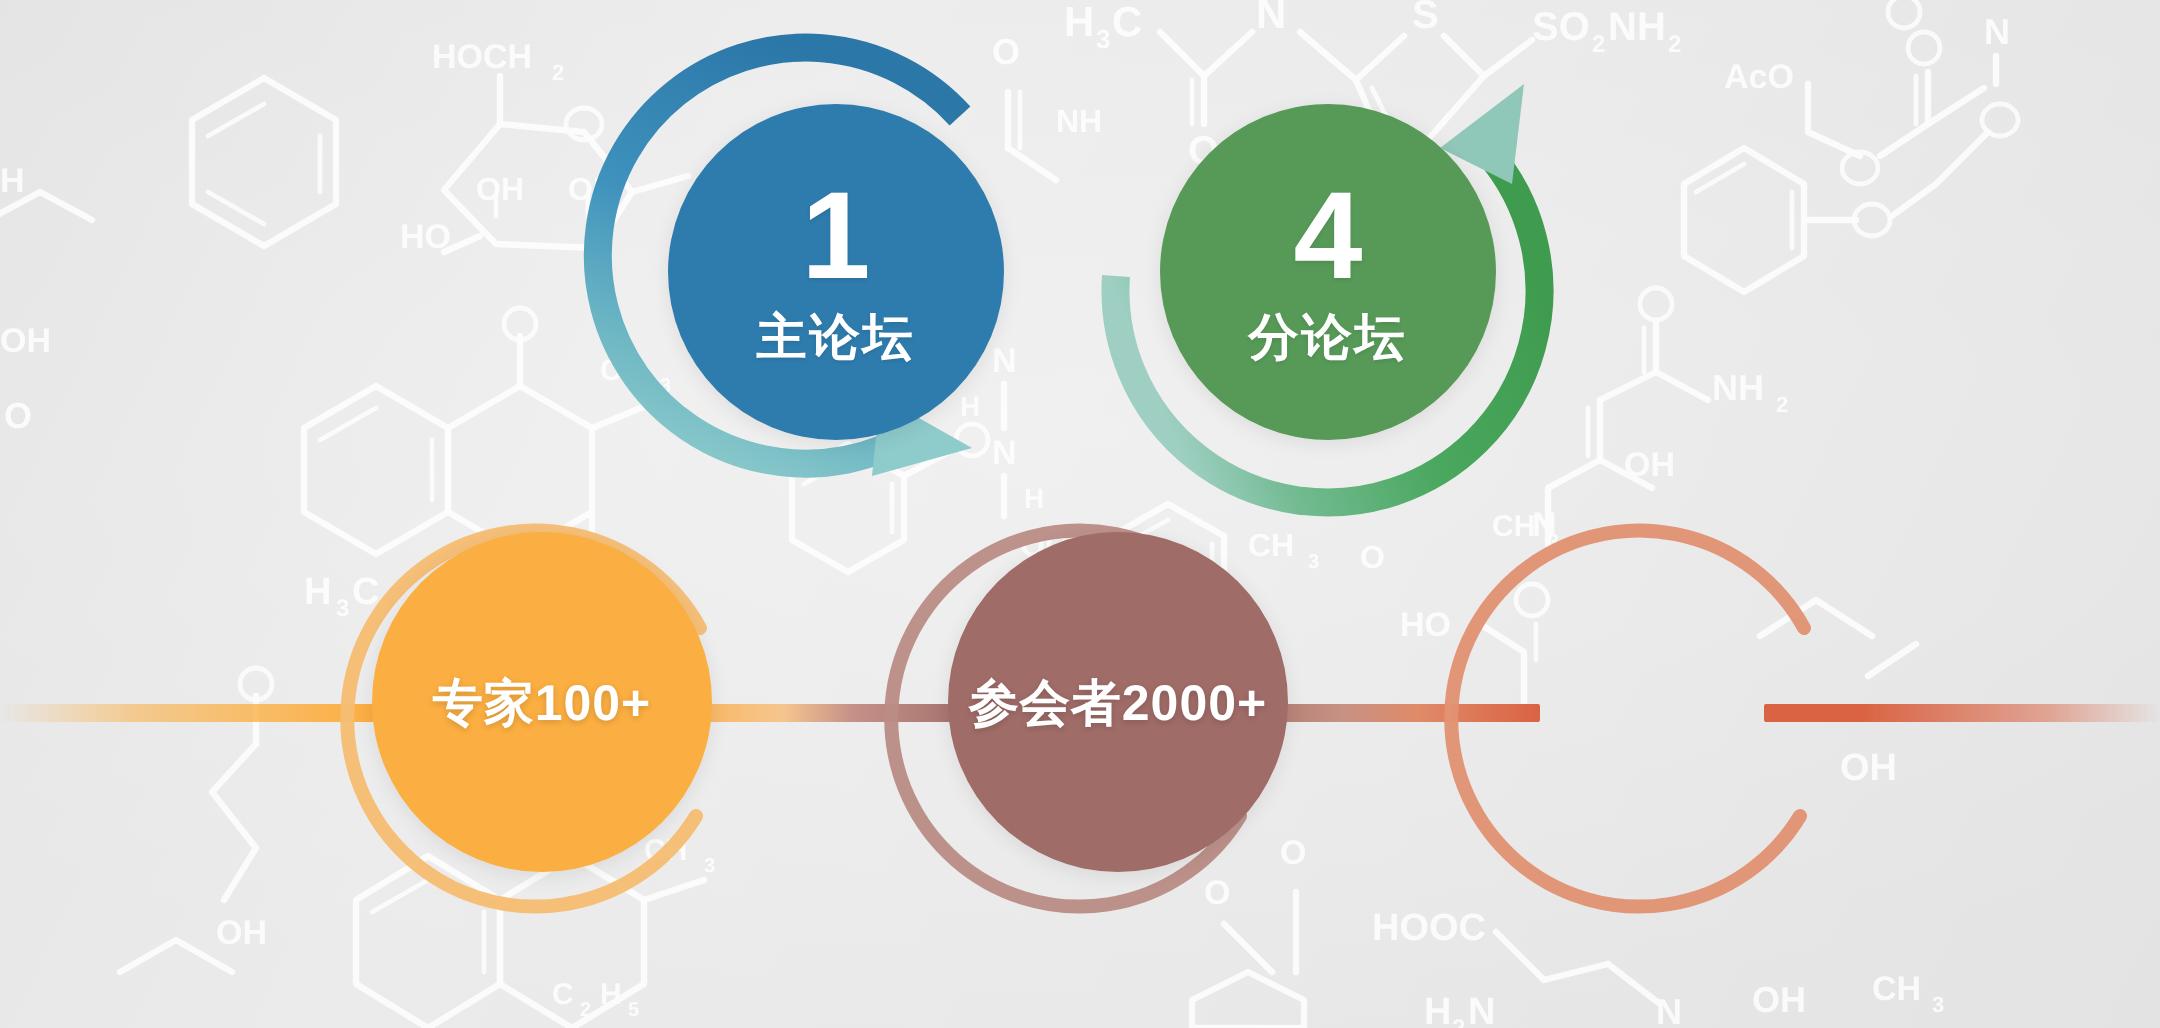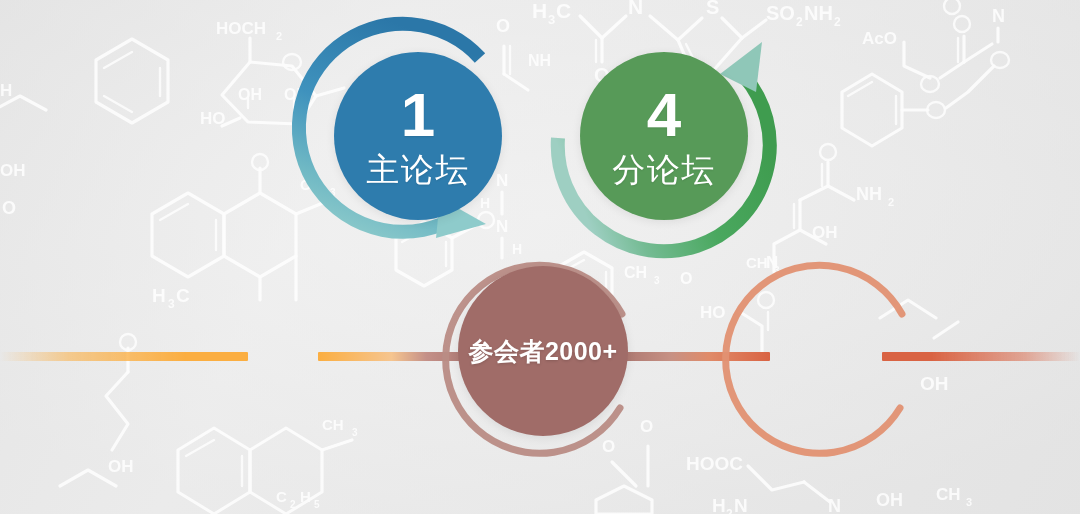--- a/index.html
+++ b/index.html
@@ -45,41 +45,41 @@
     display:flex;flex-direction:column;align-items:center;justify-content:center;
     color:#fff;text-align:center;
     box-shadow:0 2px 10px rgba(0,0,0,.08);
   }
   .disc .num{
     font-size:62px;font-weight:700;line-height:1;
     letter-spacing:0;margin-bottom:6px;
     text-shadow:0 1px 2px rgba(0,0,0,.10);
   }
   .disc .cap{
-    font-size:33px;font-weight:400;line-height:1.1;letter-spacing:1.5px;
+    font-size:25px;font-weight:700;line-height:1.1;letter-spacing:1.5px;
     text-shadow:0 1px 2px rgba(0,0,0,.10);
   }
   .disc .lbl{
     font-size:25px;font-weight:700;letter-spacing:.5px;
     text-shadow:0 1px 3px rgba(0,0,0,.16);
     white-space:nowrap;
   }
 
   .ring-svg{position:absolute;left:0;top:0;overflow:visible;}
 
   
   #node-1{left:290px;top:18px;width:240px;height:240px;}
   #node-1 .disc{left:44px;top:34px;width:168px;height:168px;background:#2e7cad;}
   #node-4{left:548px;top:18px;width:240px;height:240px;}
   #node-4 .disc{left:32px;top:34px;width:168px;height:168px;background:#579a58;}
 
   #node-exp{left:172px;top:258px;width:200px;height:200px;}
   #node-exp .disc{left:14px;top:8px;width:170px;height:170px;background:#fbae41;}
   #node-att{left:444px;top:258px;width:200px;height:200px;}
-  #node-att .disc{left:14px;top:8px;width:170px;height:170px;background:#a06c68;}
+  #node-att .disc{left:30px;top:8px;width:170px;height:170px;background:#a06c68;}
   #node-com{left:724px;top:258px;width:200px;height:200px;}
   #node-com .disc{left:14px;top:8px;width:170px;height:170px;background:#d96343;}
 </style>
 </head>
 <body>
 
 <div id="stage">
 
   <div class="bg-base"></div>
   <div class="bg-vig"></div>
@@ -292,20 +292,28 @@
       <path d="M 10 120
                A 106 106 0 1 0 196 58" fill="none" stroke="url(#gradGreen)" stroke-width="14" stroke-linecap="butt"></path>
       <polygon points="172,56 214,24 208,74" fill="#8fc7b8"></polygon>
     </svg>
     <div class="disc">
       <div class="num">4</div>
       <div class="cap">分论坛</div>
     </div>
   </div>
 
+  <div class="node" id="node-exp">
+    <svg class="ring-svg" width="200" height="200" viewBox="0 0 200 200">
+      <path d="M 178 56 A 94 94 0 1 0 176 150" fill="none" stroke="#f5bd72" stroke-width="7" stroke-linecap="round" opacity=".95"></path>
+    </svg>
+    <div class="disc">
+      <div class="lbl">专家100+</div>
+    </div>
+  </div>
 
   <div class="node" id="node-att">
     <svg class="ring-svg" width="200" height="200" viewBox="0 0 200 200">
       <path d="M 178 56 A 94 94 0 1 0 176 150" fill="none" stroke="#b98c85" stroke-width="7" stroke-linecap="round" opacity=".95"></path>
     </svg>
     <div class="disc">
       <div class="lbl">参会者2000+</div>
     </div>
   </div>
 

